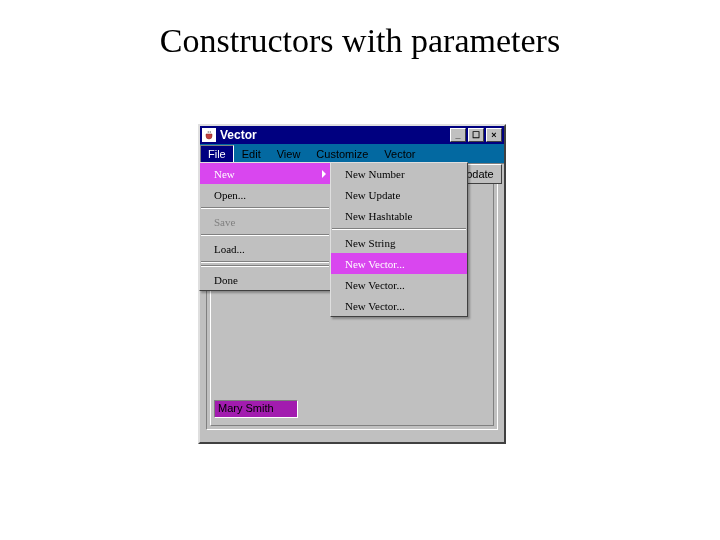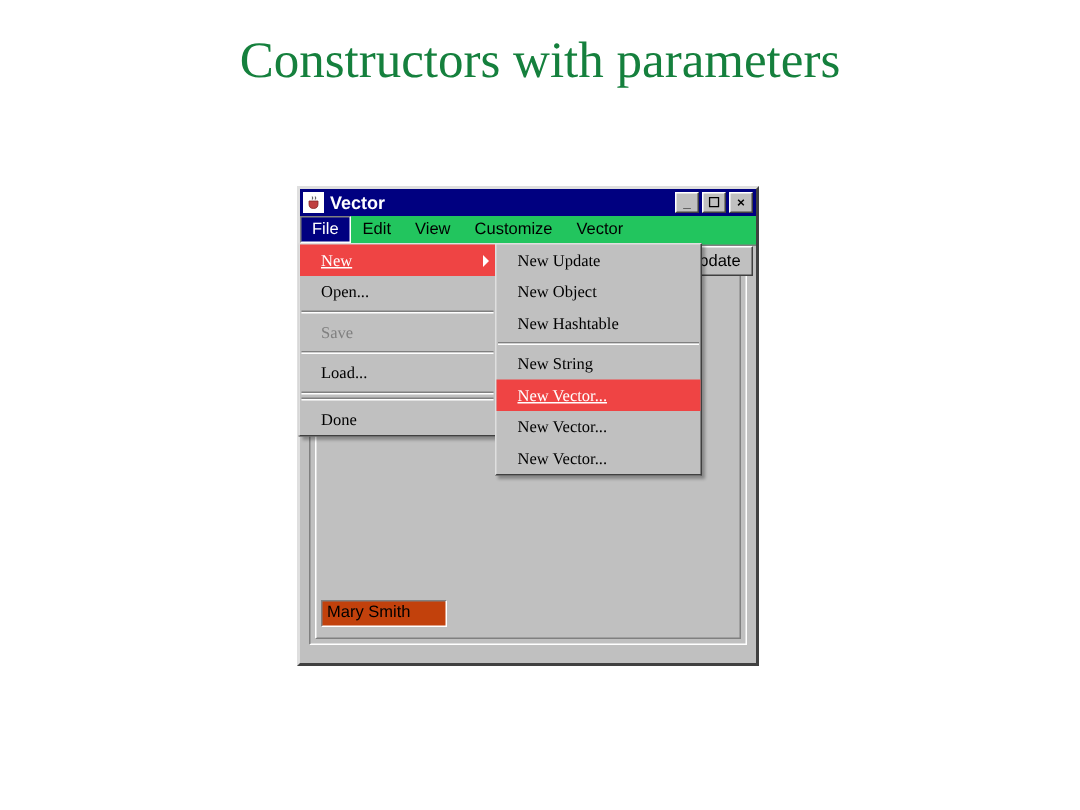--- a/index.html
+++ b/index.html
@@ -12,21 +12,21 @@
     position: relative;
   }
   .slide-title {
     position: absolute;
     top: 22px;
     left: 0;
     width: 720px;
     text-align: center;
     font-size: 34px;
     font-weight: normal;
-    color: #15803d;
+    color: #000000;
   }
   .window {
     position: absolute;
     top: 124px;
     left: 198px;
     width: 308px;
     background: #c0c0c0;
     border: 2px solid;
     border-color: #dfdfdf #404040 #404040 #dfdfdf;
     font-family: "MS Sans Serif", Arial, sans-serif;
@@ -69,23 +69,23 @@
     font-size: 9px;
     display: flex;
     align-items: center;
     justify-content: center;
     font-family: Arial, sans-serif;
     font-weight: bold;
     margin-left: 2px;
   }
   .menubar {
     height: 20px;
-    background: #22c55e;
-    display: flex;
-    align-items: flex-start;
+    background: #0369a1;
+    display: flex;
+    align-items: center;
     border-bottom: 1px solid #808080;
   }
   .menubar .menu-item {
     padding: 3px 8px 3px 8px;
     font-size: 11px;
     color: #000;
     display: flex;
     align-items: center;
   }
   .menubar .menu-item.active {
@@ -133,21 +133,21 @@
     justify-content: center;
     font-family: "MS Sans Serif", Arial, sans-serif;
     font-size: 11px;
     color: #000;
   }
   .field {
     position: absolute;
     left: 14px;
     width: 84px;
     height: 18px;
-    background: #c2410c;
+    background: #a21caf;
     border: 1px solid;
     border-color: #808080 #fff #fff #808080;
     font-size: 11px;
     padding: 1px 3px;
     color: #000;
     font-family: "MS Sans Serif", Arial, sans-serif;
   }
   .dropdown-menu {
     position: absolute;
     background: #c0c0c0;
@@ -160,23 +160,22 @@
     height: 21px;
     padding: 0 22px 0 14px;
     display: flex;
     align-items: center;
     font-size: 11px;
     color: #000;
     position: relative;
     white-space: nowrap;
   }
   .dropdown-menu .dm-item.selected {
-    background: #ef4444;
+    background: #d946ef;
     color: #fff;
-    text-decoration: underline;
   }
   .dropdown-menu .dm-item.disabled {
     color: #808080;
   }
   .dropdown-menu .dm-sep {
     height: 1px;
     margin: 2px 1px;
     border-top: 1px solid #808080;
     border-bottom: 1px solid #fff;
   }
@@ -248,21 +247,21 @@
   <div class="dm-sep"></div>
   <div class="dm-item disabled">Save</div>
   <div class="dm-sep"></div>
   <div class="dm-item">Load...</div>
   <div class="dm-sep"></div>
   <div class="dm-sep"></div>
   <div class="dm-item">Done</div>
 </div>
 
 <div class="dropdown-menu new-menu">
+  <div class="dm-item">New Number</div>
   <div class="dm-item">New Update</div>
-  <div class="dm-item">New Object</div>
   <div class="dm-item">New Hashtable</div>
   <div class="dm-sep"></div>
   <div class="dm-item">New String</div>
   <div class="dm-item selected">New Vector...</div>
   <div class="dm-item">New Vector...</div>
   <div class="dm-item">New Vector...</div>
 </div>
 
 </body></html>

